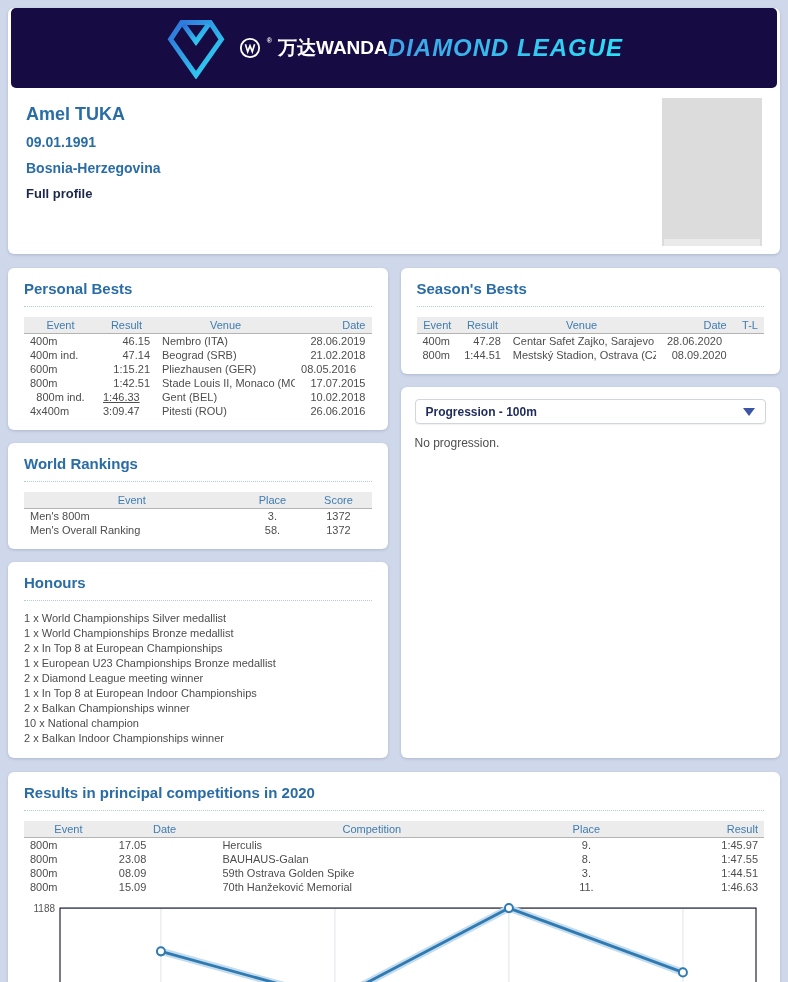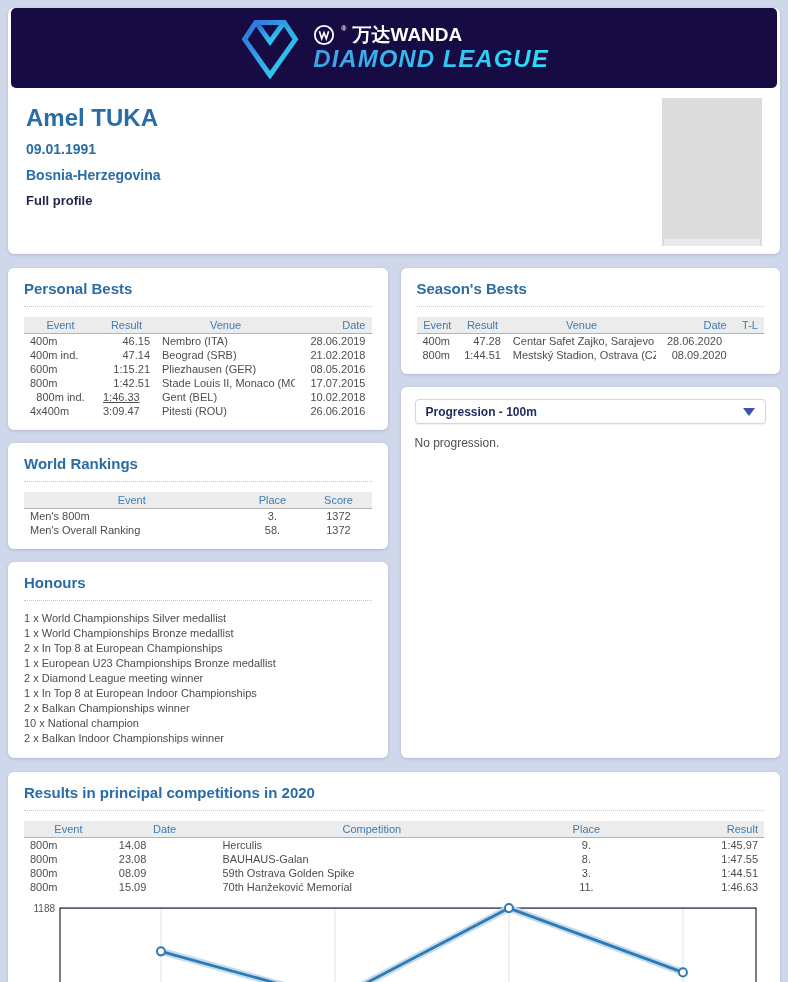--- a/index.html
+++ b/index.html
@@ -12,30 +12,30 @@
   *{box-sizing:border-box;}
   body{margin:0;background:var(--page-bg);font-family:"Liberation Sans",sans-serif;color:var(--body-gray);}
   .page{width:788px;padding:5px 8px 12px;}
   .card{background:#fff;border-radius:6px;box-shadow:0 1px 3px rgba(40,50,100,.2);}
 
   
   .profile-card{position:relative;height:246px;margin-bottom:14px;}
   .banner{background:var(--navy);margin:3px;border-radius:5px;height:80px;
           display:flex;align-items:center;justify-content:center;gap:12px;}
   .diamond-logo{width:62px;height:62px;}
-  .brand-col{display:flex;flex-direction:column;line-height:1.05;}
+  .brand-col{display:flex;line-height:1.05;}
   .brand-top{display:flex;align-items:center;gap:6px;color:#fff;font-weight:bold;font-size:19px;}
   .wanda-circle{width:22px;height:22px;flex:0 0 auto;}
   .reg{font-size:7px;vertical-align:top;position:relative;top:-7px;color:#fff;}
   .dl-text{font-size:24px;font-style:italic;font-weight:800;letter-spacing:1px;color:#2bd2f2;}
   @supports ((-webkit-background-clip:text) or (background-clip:text)){
     .dl-text{background:linear-gradient(90deg,#3fa0e6,#2be0f8);-webkit-background-clip:text;background-clip:text;color:transparent;}
   }
   .athlete-info{padding:13px 18px 0;}
-  .athlete-name{color:var(--heading-blue);font-size:24px;font-weight:bold;margin-bottom:9px;}
+  .athlete-name{color:var(--heading-blue);font-size:18px;font-weight:bold;margin-bottom:9px;}
   .athlete-birth,.athlete-country{color:var(--heading-blue);font-size:14px;font-weight:bold;margin-bottom:10px;}
   .full-profile{color:#1c2749;font-size:13px;font-weight:bold;cursor:pointer;}
   .photo{position:absolute;top:90px;right:18px;width:100px;height:148px;background:#dcdcdc;}
   .photo-strip{position:absolute;bottom:0;left:2px;right:2px;height:7px;background:#eaeaea;}
 
   
   .mid{display:flex;gap:13px;align-items:stretch;margin-bottom:14px;}
   .col{flex:1 1 0;display:flex;flex-direction:column;gap:13px;min-width:0;}
   .section-card{padding:12px 16px 12px;}
   .card-title{color:var(--heading-blue);font-size:15px;font-weight:bold;}
@@ -128,21 +128,21 @@
               <tr>
                 <td style="text-align: left;">400m ind.</td>
                 <td style="text-align: right;">47.14</td>
                 <td style="text-align: left;">Beograd (SRB)</td>
                 <td style="text-align: right;">21.02.2018</td>
               </tr>
               <tr>
                 <td style="text-align: left;">600m</td>
                 <td style="text-align: right;">1:15.21</td>
                 <td style="text-align: left;">Pliezhausen (GER)</td>
-                <td style="text-align: right;">08.05.2016</td>
+                <td style="">08.05.2016</td>
               </tr>
               <tr>
                 <td style="text-align: left;">800m</td>
                 <td style="text-align: right;">1:42.51</td>
                 <td style="text-align: left;">Stade Louis II, Monaco (MON)</td>
                 <td style="text-align: right;">17.07.2015</td>
               </tr>
               <tr>
                 <td style="text-align: center;">800m ind.</td>
                 <td style="text-align: left; text-decoration: underline;">1:46.33</td>
@@ -254,21 +254,21 @@
             <th style="width: 12%; text-align: center;">Event</th>
             <th style="width: 14%; text-align: center;">Date</th>
             <th style="width: 42%; text-align: center;">Competition</th>
             <th style="width: 16%; text-align: center;">Place</th>
             <th style="width: 16%; text-align: right;">Result</th>
           </tr>
         </thead>
         <tbody>
           <tr>
             <td style="text-align: left;">800m</td>
-            <td style="text-align: left;">14.08</td>
+            <td style="text-align: left;">17.05</td>
             <td style="text-align: left;">Herculis</td>
             <td style="text-align: center;">9.</td>
             <td style="text-align: right;">1:45.97</td>
           </tr>
           <tr>
             <td style="text-align: left;">800m</td>
             <td style="text-align: left;">23.08</td>
             <td style="text-align: left;">BAUHAUS-Galan</td>
             <td style="text-align: center;">8.</td>
             <td style="text-align: right;">1:47.55</td>

